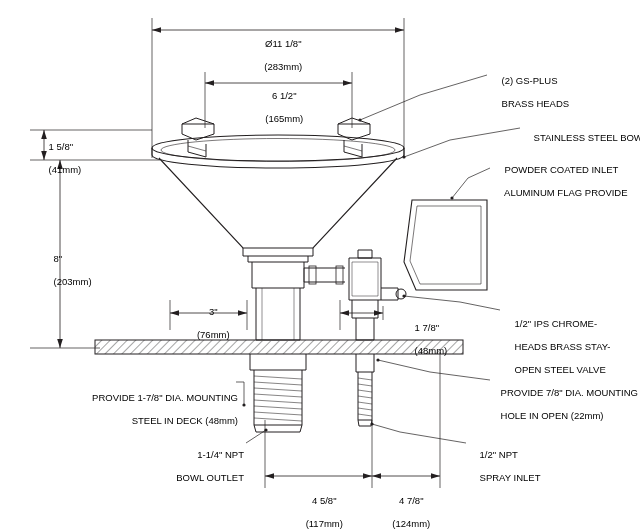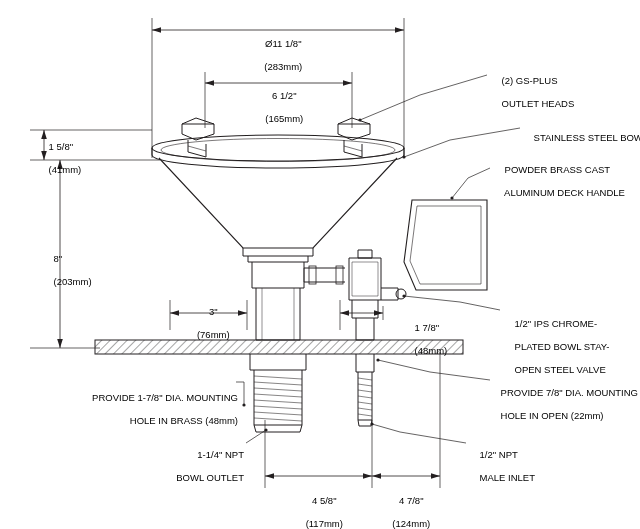--- a/index.html
+++ b/index.html
@@ -240,51 +240,51 @@
     <span>(117mm)</span>
   </div>
 
   <div class="lbl center" style="left:366px; top:483px; width:80px;">
     <span>4 7/8"</span><br>
     <span>(124mm)</span>
   </div>
 
   <div class="lbl left" style="left:491px; top:63px; width:140px;">
     <span>(2) GS-PLUS</span><br>
-    <span>OUTLET HEADS</span>
+    <span>BRASS HEADS</span>
   </div>
 
   <div class="lbl left" style="left:523px; top:120px; width:120px;">
     <span>STAINLESS STEEL BOWL</span>
   </div>
 
   <div class="lbl left" style="left:494px; top:152px; width:150px;">
-    <span>POWDER BRASS CAST</span><br>
-    <span>ALUMINUM DECK HANDLE</span>
+    <span>POWDER COATED INLET</span><br>
+    <span>ALUMINUM FLAG PROVIDE</span>
   </div>
 
   <div class="lbl left" style="left:504px; top:306px; width:140px;">
     <span>1/2" IPS CHROME-</span><br>
-    <span>PLATED BOWL STAY-</span><br>
+    <span>HEADS BRASS STAY-</span><br>
     <span>OPEN STEEL VALVE</span>
   </div>
 
   <div class="lbl left" style="left:490px; top:375px; width:150px;">
     <span>PROVIDE 7/8" DIA. MOUNTING</span><br>
     <span>HOLE IN OPEN (22mm)</span>
   </div>
 
   <div class="lbl right" style="left:62px; top:380px; width:176px;">
     <span>PROVIDE 1-7/8" DIA. MOUNTING</span><br>
-    <span>HOLE IN BRASS (48mm)</span>
+    <span>STEEL IN DECK (48mm)</span>
   </div>
 
   <div class="lbl right" style="left:100px; top:437px; width:144px;">
     <span>1-1/4" NPT</span><br>
     <span>BOWL OUTLET</span>
   </div>
 
   <div class="lbl left" style="left:469px; top:437px; width:130px;">
     <span>1/2" NPT</span><br>
-    <span>MALE INLET</span>
+    <span>SPRAY INLET</span>
   </div>
 
 </div>
 
 </body></html>

